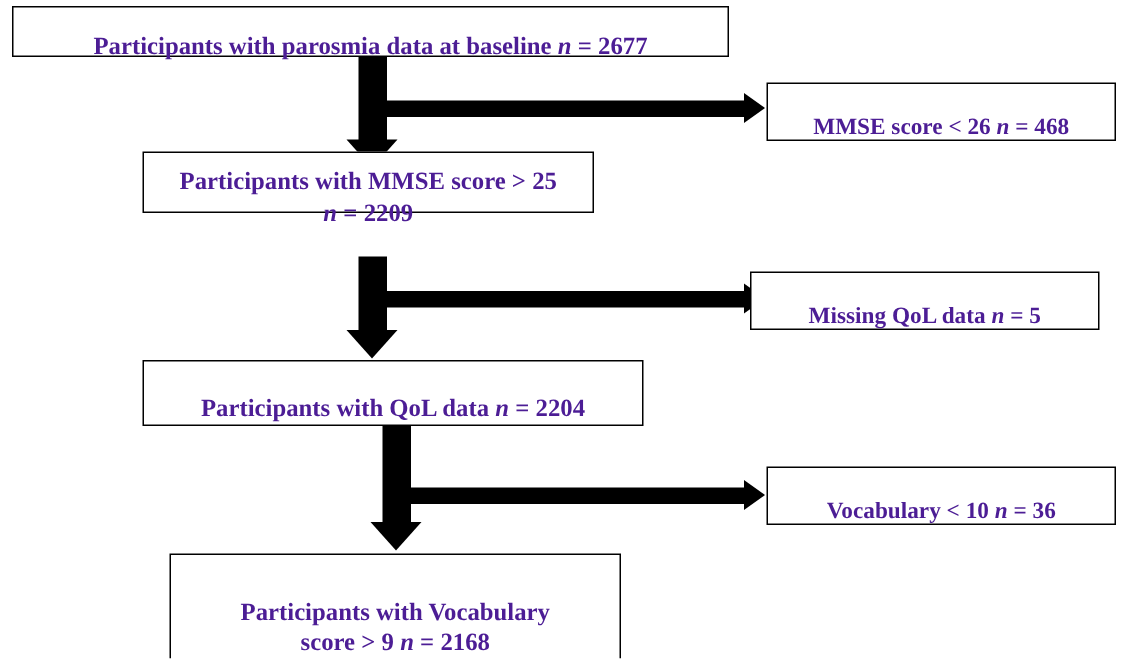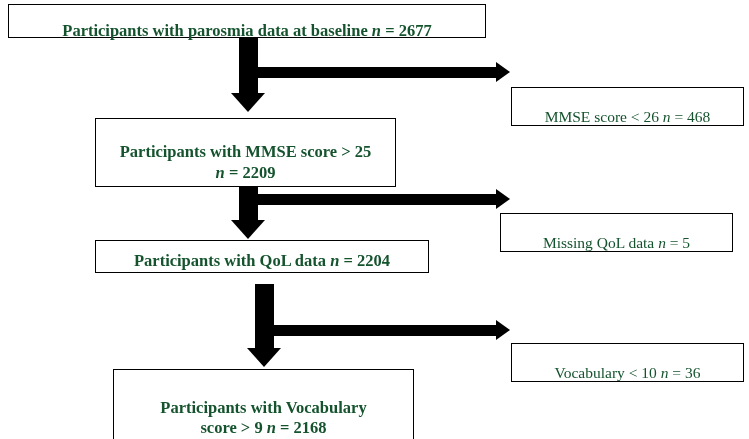--- a/index.html
+++ b/index.html
@@ -18,30 +18,29 @@
   .node {
     position: absolute;
     box-sizing: border-box;
     border: 1.5px solid #000000;
     background: #ffffff;
     display: flex;
     align-items: center;
     justify-content: center;
     text-align: center;
     line-height: 1.25;
-    color: #14532d;
+    color: #4c1d95;
   }
   .main-node {
     font-weight: bold;
     font-size: 16.5px;
   }
   .side-node {
-    font-weight: normal;
+    font-weight: bold;
     font-size: 15.5px;
-    margin-top: 32px;
   }
   .node-text {
     display: block;
     padding: 0 6px;
     white-space: pre-line;
   }
   .ital {
     font-style: italic;
   }
   
@@ -108,27 +107,27 @@
     <div class="h-shaft" style="left:264px; top:325px; width:234px; height:11px;"></div>
     <div class="h-head" style="left:496px; top:320px;"></div>
   </div>
 
   <div class="node main-node" style="left:8px; top:4px; width:478px; height:34px;">
     <span class="node-text">
       Participants with parosmia data at baseline <span class="ital">n</span> = 2677
     </span>
   </div>
 
-  <div class="node main-node" style="left:95px; top:118px; width:301px; height:69px;">
+  <div class="node main-node" style="left:95px; top:101px; width:301px; height:41px;">
     <span class="node-text">
       Participants with MMSE score &gt; 25<br><span class="ital">n</span> = 2209
     </span>
   </div>
 
-  <div class="node main-node" style="left:95px; top:240px; width:334px; height:33px;align-items:flex-end;">
+  <div class="node main-node" style="left:95px; top:240px; width:334px; height:44px;align-items:flex-end;">
     <span class="node-text">
       Participants with QoL data <span class="ital">n</span> = 2204
     </span>
   </div>
 
   <div class="node main-node" style="left:113px; top:369px; width:301px; height:78px;">
     <span class="node-text">
       Participants with Vocabulary<br>score &gt; 9 <span class="ital">n</span> = 2168
     </span>
   </div>

